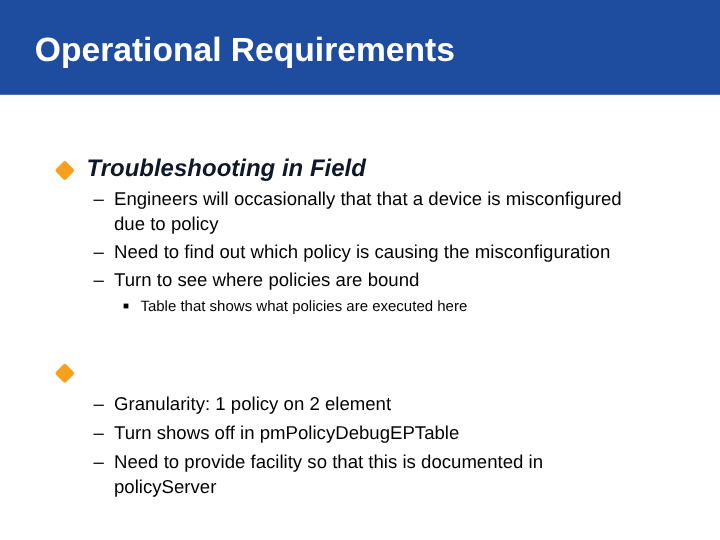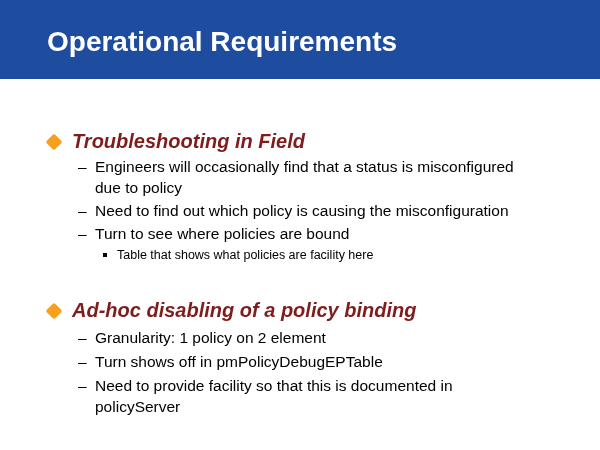--- a/index.html
+++ b/index.html
@@ -22,40 +22,39 @@
   }
 
   .slide-title {
     position: absolute;
     left: 29px; top: 26px;
     font-size: 28px;
     font-weight: bold;
     color: #ffffff;
     letter-spacing: 0px;
     white-space: nowrap;
-    margin-left: 18px;
   }
 
   .diamond {
     position: absolute;
     width: 12px; height: 12px;
     background: #F7A01C;
     transform: rotate(45deg);
     border-radius: 2px;
   }
   .diamond-1 { left: 48px; top: 136px; }
   .diamond-2 { left: 48px; top: 305px; }
 
   .section-heading {
     position: absolute;
     left: 72px;
     font-size: 20px;
     font-weight: bold;
     font-style: italic;
-    color: #7f1d1d;
+    color: #0f172a;
     white-space: nowrap;
   }
   .heading-1 { top: 130px; }
   .heading-2 { top: 299px; }
 
   .sub-item {
     position: absolute;
     left: 78px;
     display: flex;
     align-items: flex-start;
@@ -104,41 +103,40 @@
 <div class="slide">
 
   <div class="header-bar"></div>
   <div class="slide-title">Operational Requirements</div>
 
   <span class="diamond diamond-1"></span>
   <div class="section-heading heading-1">Troubleshooting in Field</div>
 
   <div class="sub-item item-1a">
     <span class="dash">–</span>
-    <span class="txt">Engineers will occasionally find that a status is misconfigured
+    <span class="txt">Engineers will occasionally that that a device is misconfigured
 due to policy</span>
   </div>
 
   <div class="sub-item item-1b">
     <span class="dash">–</span>
     <span class="txt">Need to find out which policy is causing the misconfiguration</span>
   </div>
 
   <div class="sub-item item-1c">
     <span class="dash">–</span>
     <span class="txt">Turn to see where policies are bound</span>
   </div>
 
   <div class="subsub-item">
     <span class="sq"></span>
-    <span class="txt">Table that shows what policies are facility here</span>
+    <span class="txt">Table that shows what policies are executed here</span>
   </div>
 
   <span class="diamond diamond-2"></span>
-  <div class="section-heading heading-2">Ad-hoc disabling of a policy binding</div>
 
   <div class="sub-item item-2a">
     <span class="dash">–</span>
     <span class="txt">Granularity: 1 policy on 2 element</span>
   </div>
 
   <div class="sub-item item-2b">
     <span class="dash">–</span>
     <span class="txt">Turn shows off in pmPolicyDebugEPTable</span>
   </div>

